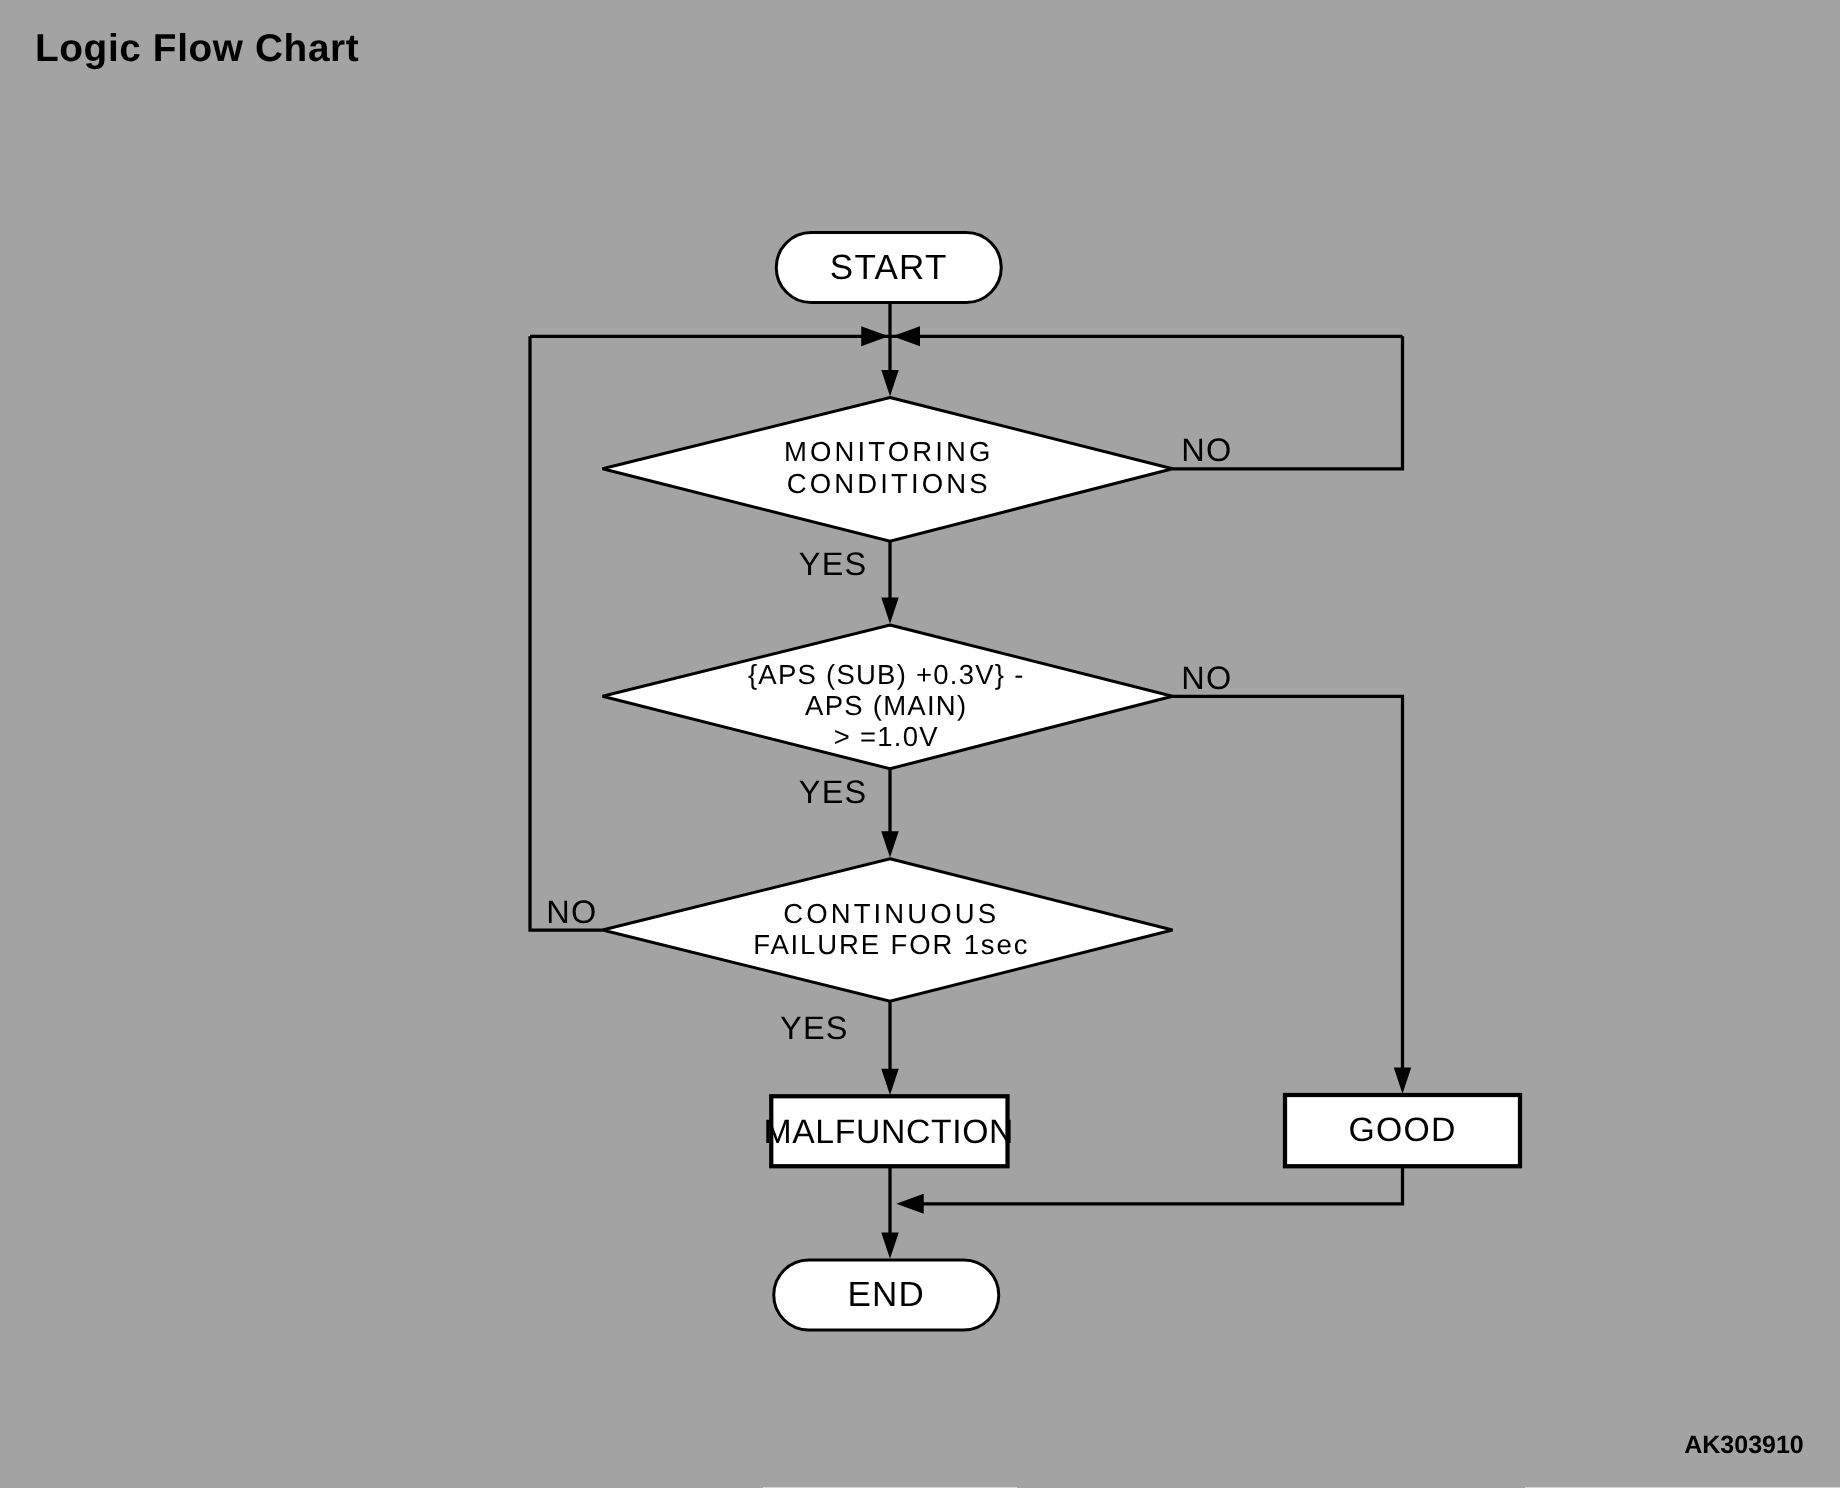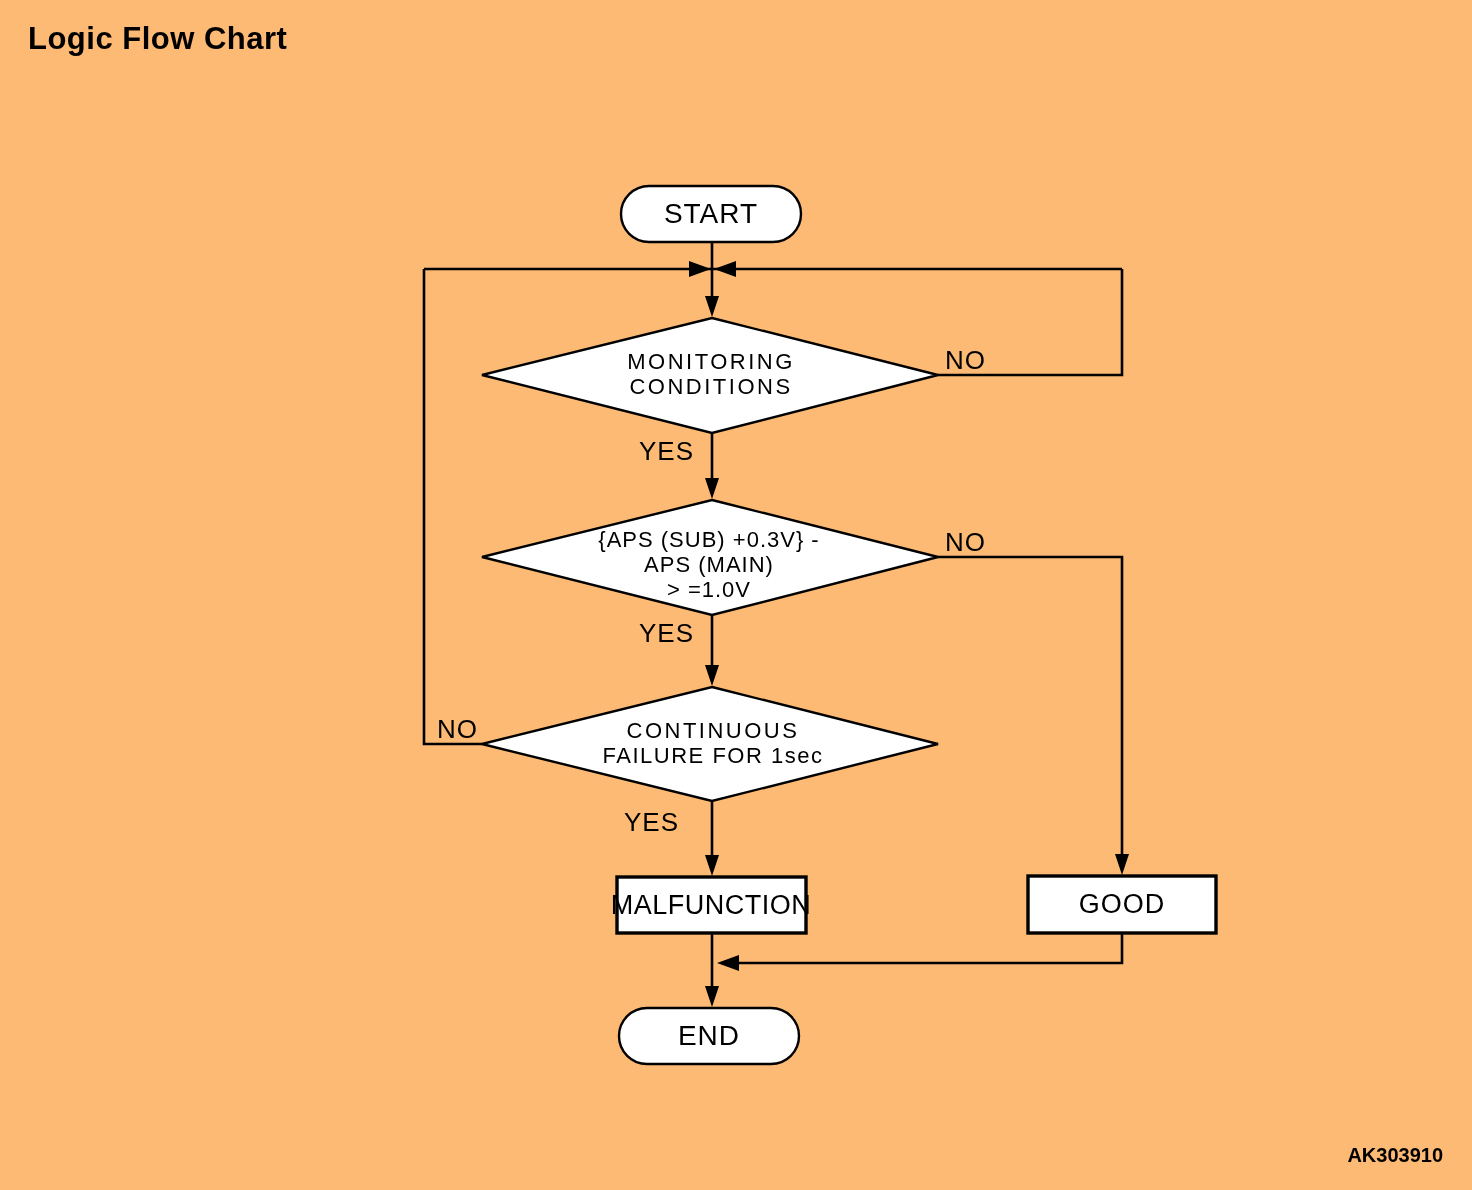--- a/index.html
+++ b/index.html
@@ -4,21 +4,21 @@
 <style>
   html, body {
     margin: 0;
     padding: 0;
     background: #ffffff;
   }
   .page {
     position: relative;
     width: 1472px;
     height: 1190px;
-    background: #fdba74;
+    background: #a3a3a3;
     font-family: "Liberation Sans", sans-serif;
   }
   svg { display: block; }
   .shape {
     fill: #ffffff;
     stroke: #000000;
   }
   .thin  { stroke-width: 2.4; }
   .thick { stroke-width: 3.4; }
   .edge {

